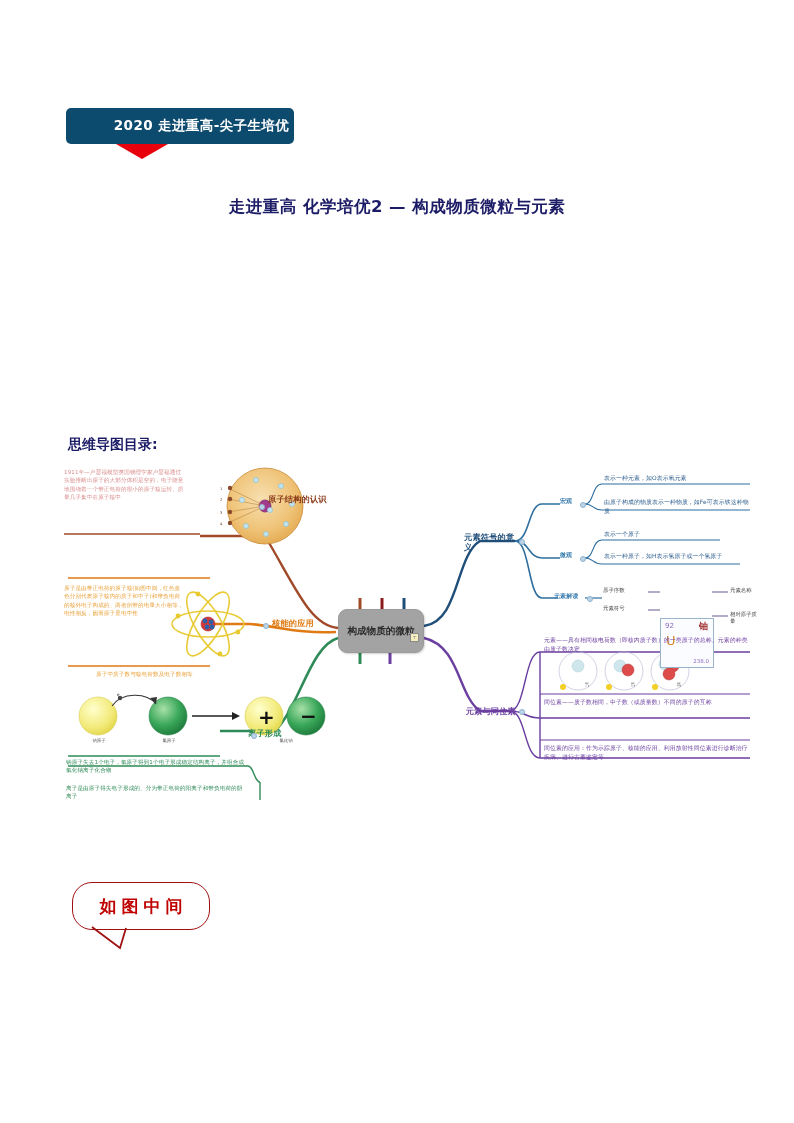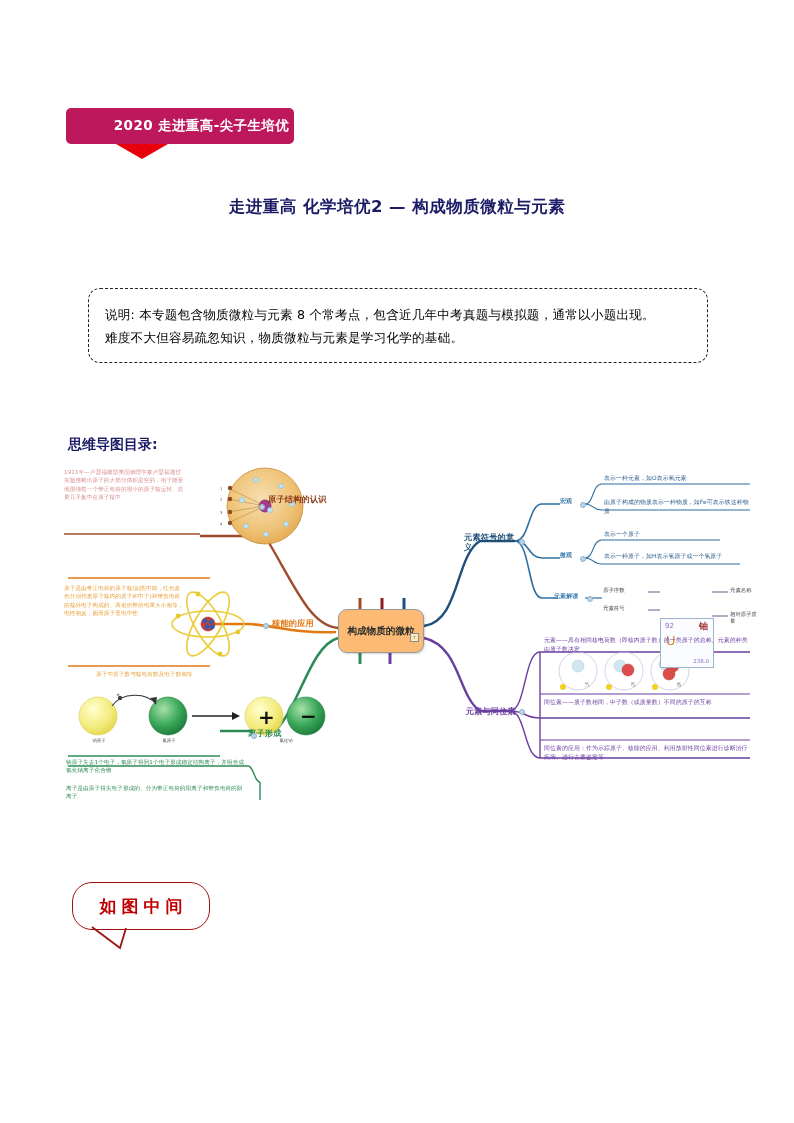--- a/index.html
+++ b/index.html
@@ -23,21 +23,21 @@
 
   
   .banner-wrap {
     position: absolute;
     left: 66px;
     top: 108px;
     width: 228px;
   }
   .banner {
     position: relative;
-    background: #be185d;
+    background: #0c4a6e;
     border-radius: 5px;
     height: 36px;
     display: flex;
     align-items: center;
     justify-content: center;
     padding-left: 43px;
   }
   .banner-text {
     color: #ffffff;
     font-size: 13.5px;
@@ -139,21 +139,21 @@
     text-align: center;
   }
 
   
   .center-node {
     position: absolute;
     left: 278px;
     top: 143px;
     width: 86px;
     height: 44px;
-    background: #fdba74;
+    background: #a3a3a3;
     border: 1.2px solid #9a9a9a;
     border-radius: 9px;
     box-shadow: 1px 1px 2px rgba(0,0,0,0.18);
     display: flex;
     align-items: center;
     justify-content: center;
     flex-direction: column;
     box-sizing: border-box;
   }
   .center-node-text {
@@ -258,24 +258,20 @@
 
   <div class="banner-wrap">
     <div class="banner">
       <span class="banner-text">2020 走进重高-尖子生培优</span>
     </div>
     <div class="banner-notch"></div>
   </div>
 
   <div class="main-title">走进重高 化学培优2 — 构成物质微粒与元素</div>
 
-  <div class="desc-box">
-    <div class="desc-line">说明: 本专题包含物质微粒与元素 8 个常考点，包含近几年中考真题与模拟题，通常以小题出现。</div>
-    <div class="desc-line">难度不大但容易疏忽知识，物质微粒与元素是学习化学的基础。</div>
-  </div>
 
   <div class="sec-heading">思维导图目录:</div>
 
   <div class="mindmap">
 
     <svg class="mm-svg" viewBox="0 0 700 340">
 
       <path d="M278,162 C250,160 235,120 205,70 L140,70" stroke="#a14a2a" stroke-width="2.4" fill="none"></path>
 
       <path d="M276,166 C240,168 215,160 190,158 L150,158" stroke="#e07a14" stroke-width="2.6" fill="none"></path>

